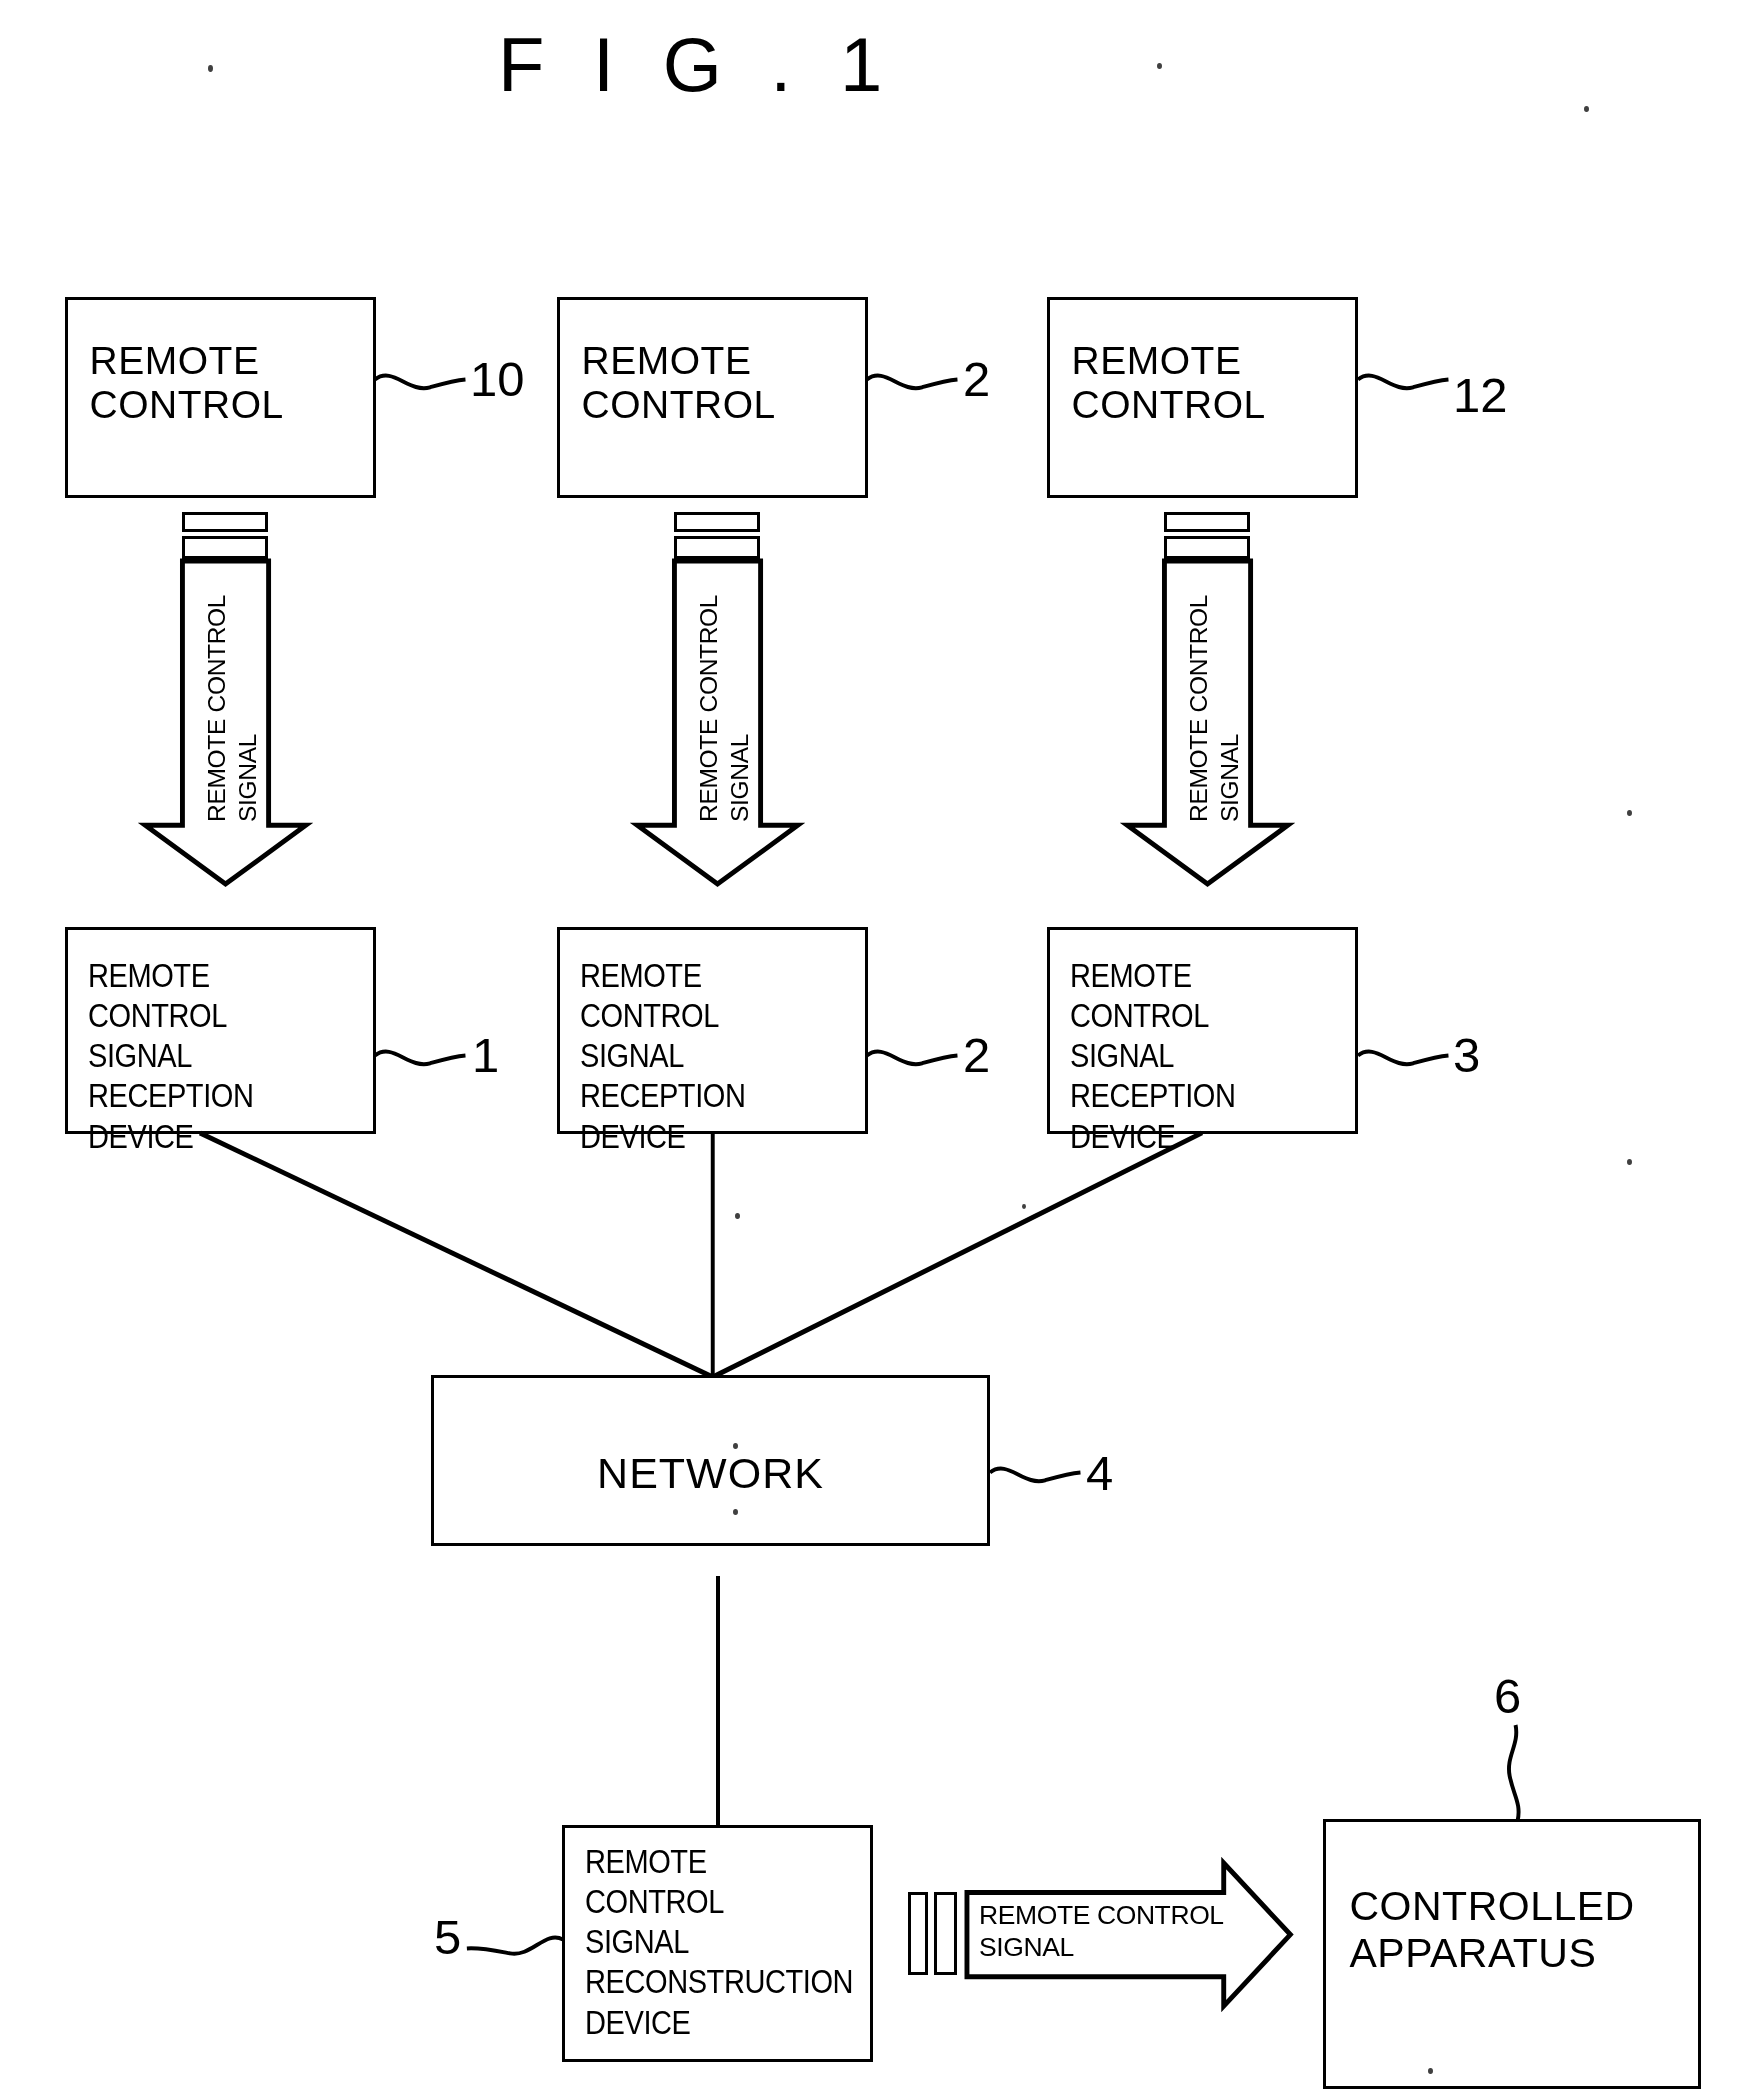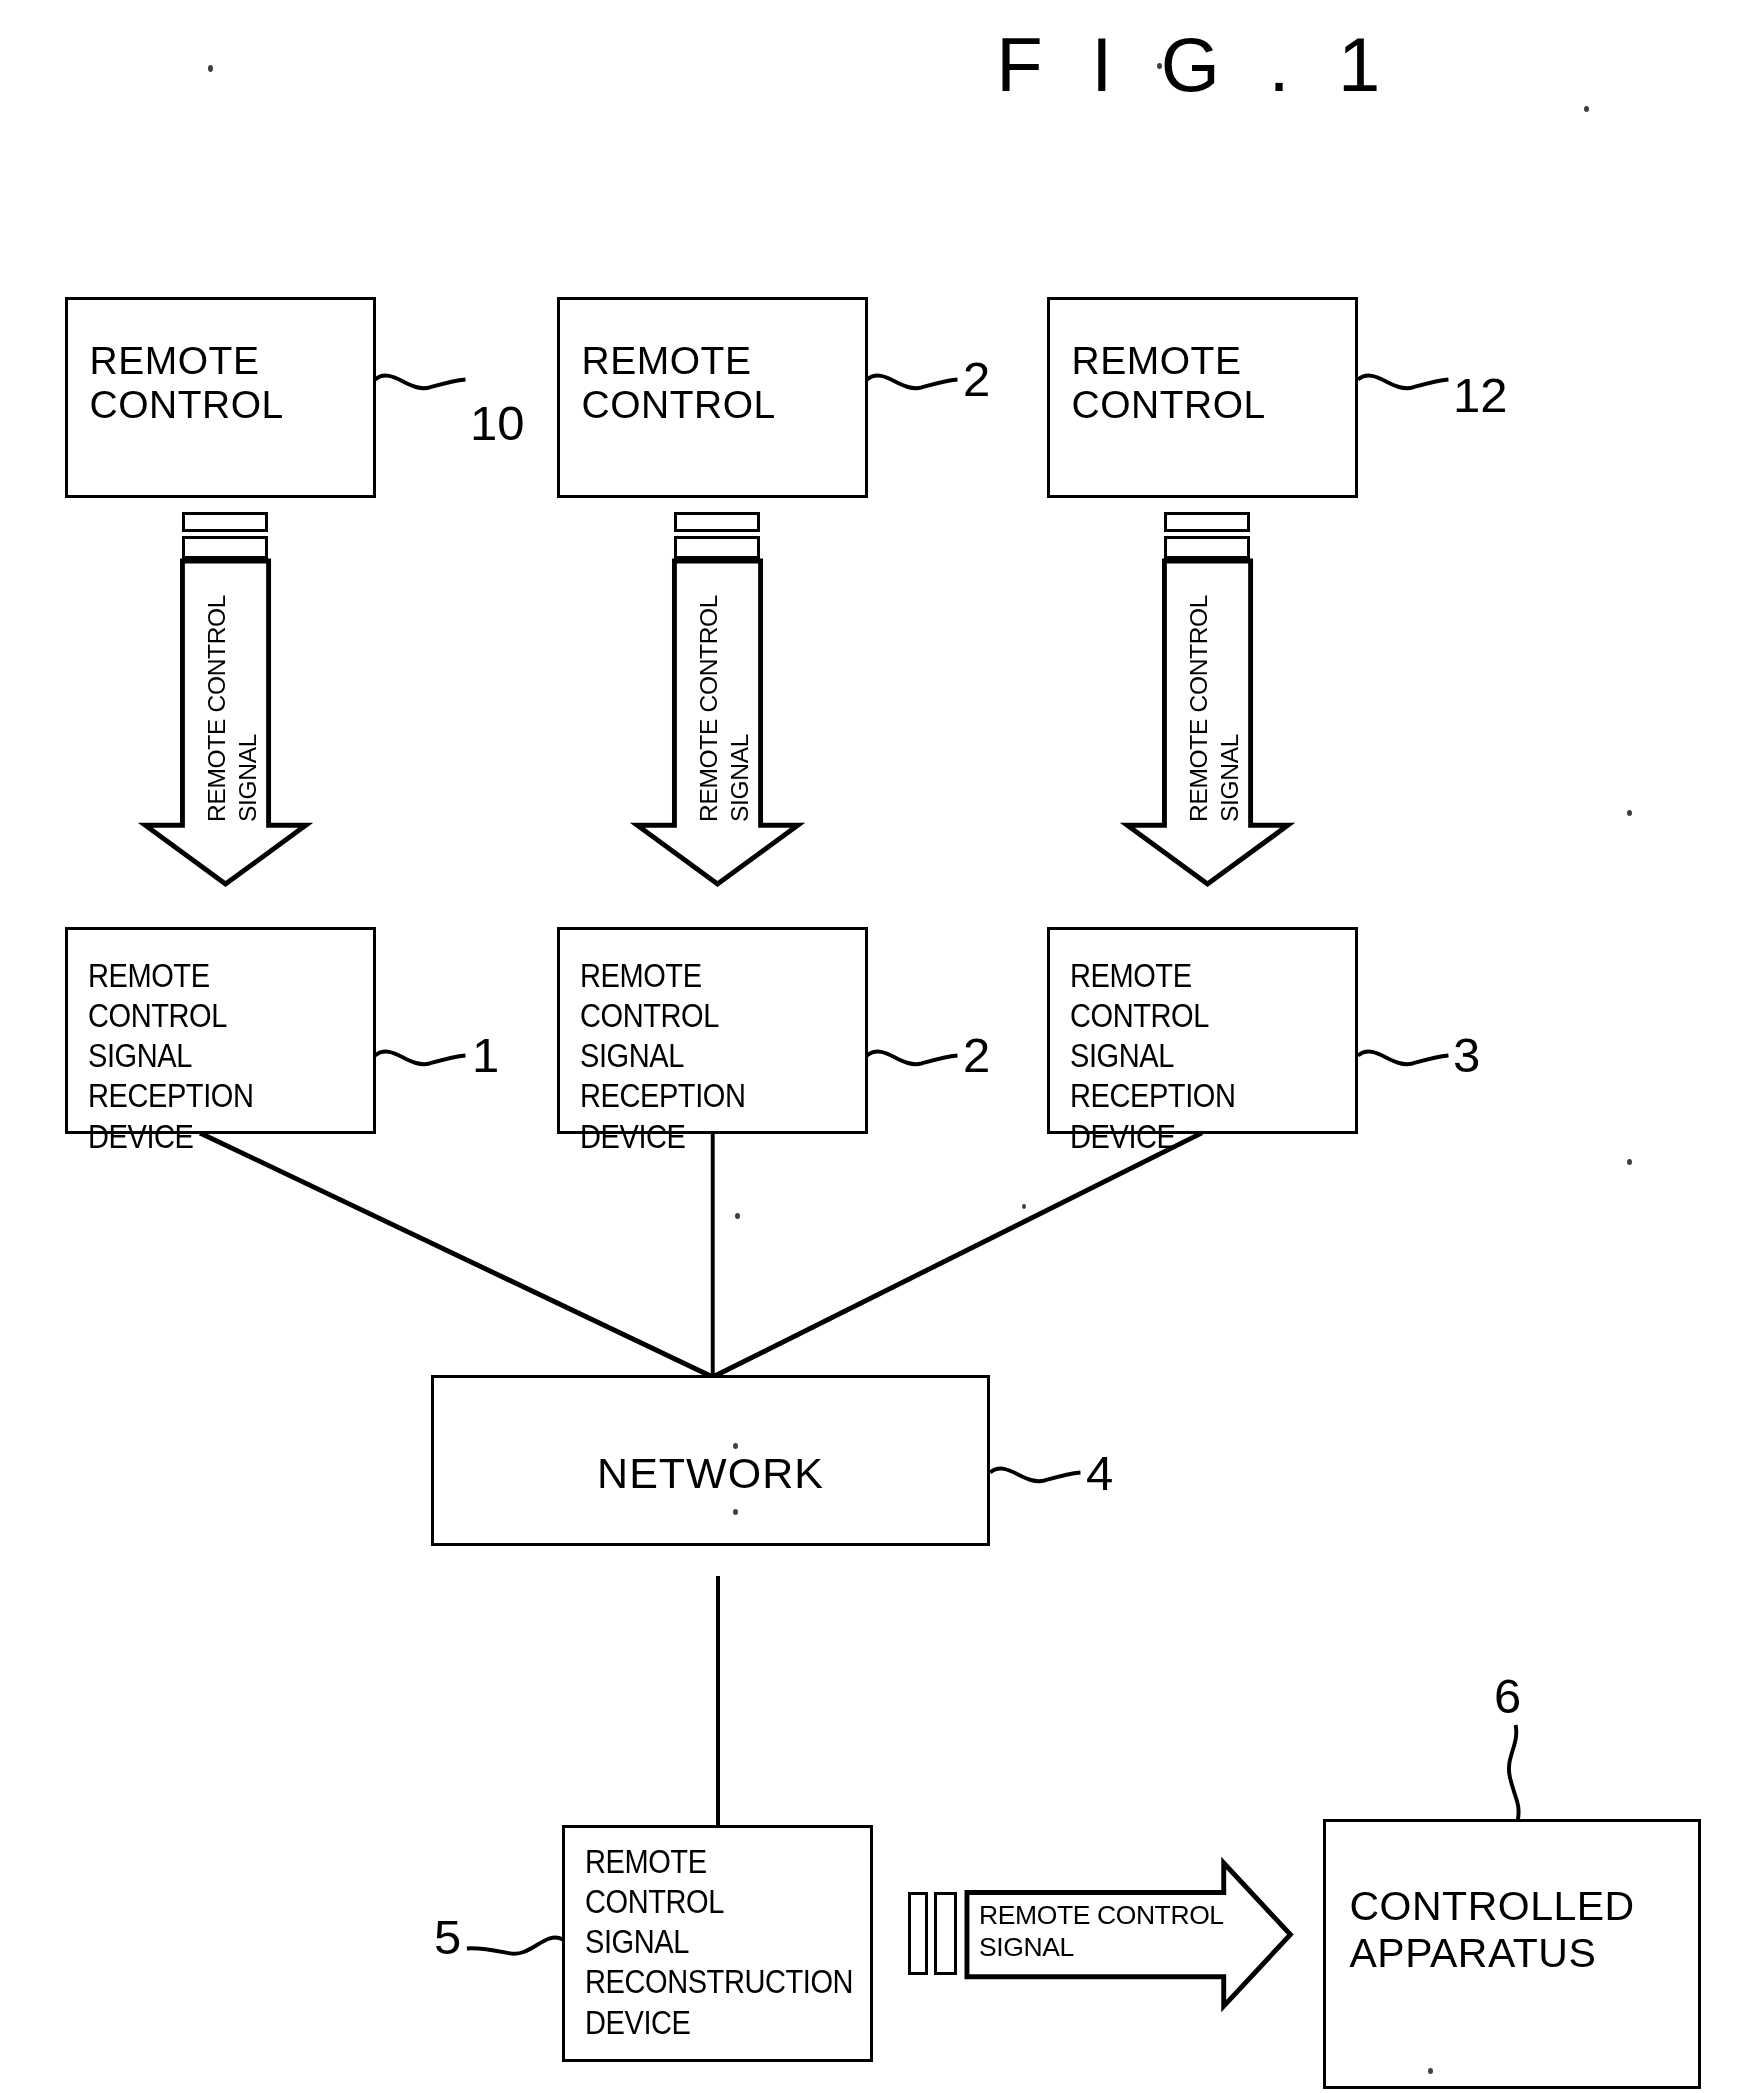--- a/index.html
+++ b/index.html
@@ -3,21 +3,21 @@
 <meta charset="utf-8">
 <title>FIG.1</title>
 <style>
   html,body{margin:0;padding:0;background:#ffffff;}
   body{width:1750px;height:2094px;position:relative;overflow:hidden;
        font-family:"Liberation Sans",sans-serif;color:#000;}
   #sheet{position:absolute;left:0;top:0;width:1750px;height:2094px;}
 
   
   .fig-title{
-    position:absolute;left:0;top:27.4px;width:1394px;text-align:right;
+    position:absolute;left:0;top:27.4px;width:1394px;text-align:center;
     font-family:"Liberation Sans",sans-serif;
     font-size:76px;font-weight:400;letter-spacing:13.7px;
     color:#000;line-height:1;
   }
 
   
   .box{
     position:absolute;box-sizing:border-box;
     border:3.9px solid #000;background:#fff;
   }
@@ -76,21 +76,21 @@
 
   <div class="fig-title">F I G . 1</div>
 
   <div class="box wide" style="left:65px;top:297px;width:311px;height:201px;">
     <div class="txt" style="top:39px;left:21.6px;right:7.8px;">REMOTE
 CONTROL</div>
   </div>
   <svg class="leader" style="left:375px;top:348px;width:118px;height:59px;" viewBox="0 0 120 60" width="118" height="59">
     <path d="M0,32 C18,18 34,46 56,40 C70,36 80,33 92,32" fill="none" stroke="#000" stroke-width="4"></path>
   </svg>
-  <div class="refnum" style="left:470px;top:355px;margin-top:44px;">10</div>
+  <div class="refnum" style="left:470px;top:355px;">10</div>
 
   <div class="box wide" style="left:557px;top:297px;width:311px;height:201px;">
     <div class="txt" style="top:39px;left:21.6px;right:7.8px;">REMOTE
 CONTROL</div>
   </div>
   <svg class="leader" style="left:867px;top:348px;width:118px;height:59px;" viewBox="0 0 120 60" width="118" height="59">
     <path d="M0,32 C18,18 34,46 56,40 C70,36 80,33 92,32" fill="none" stroke="#000" stroke-width="4"></path>
   </svg>
   <div class="refnum" style="left:963px;top:355px;">2</div>
 

